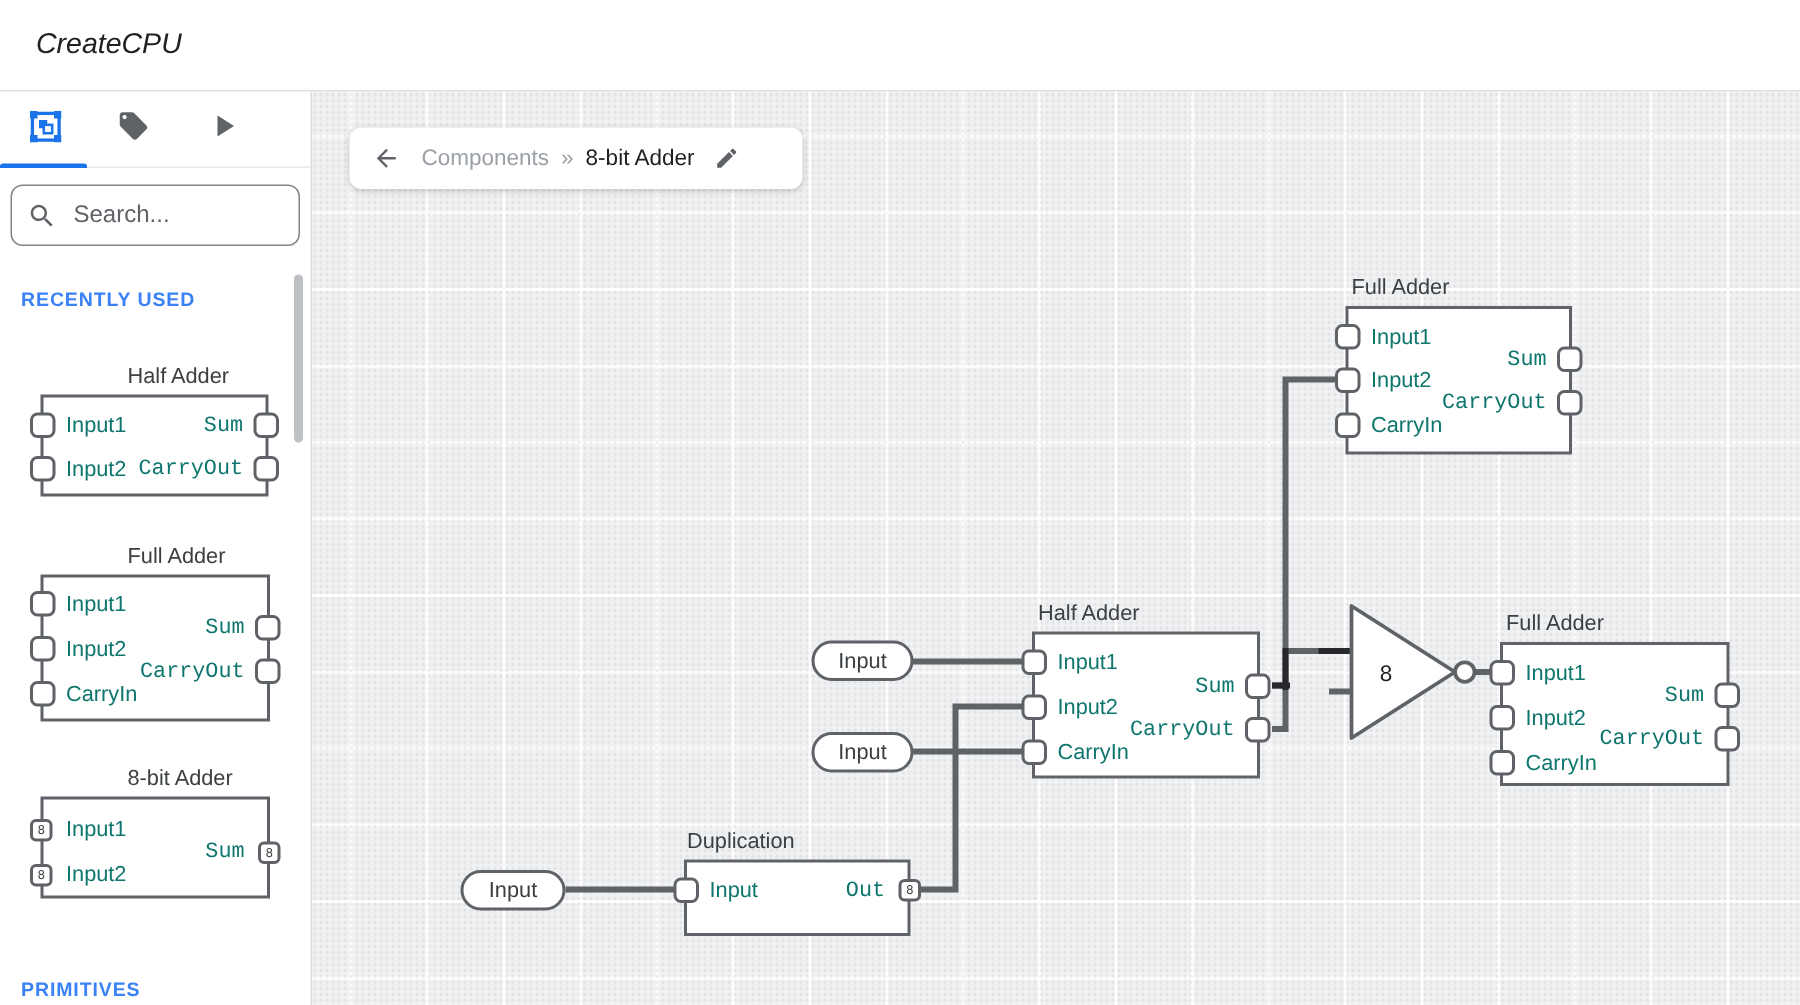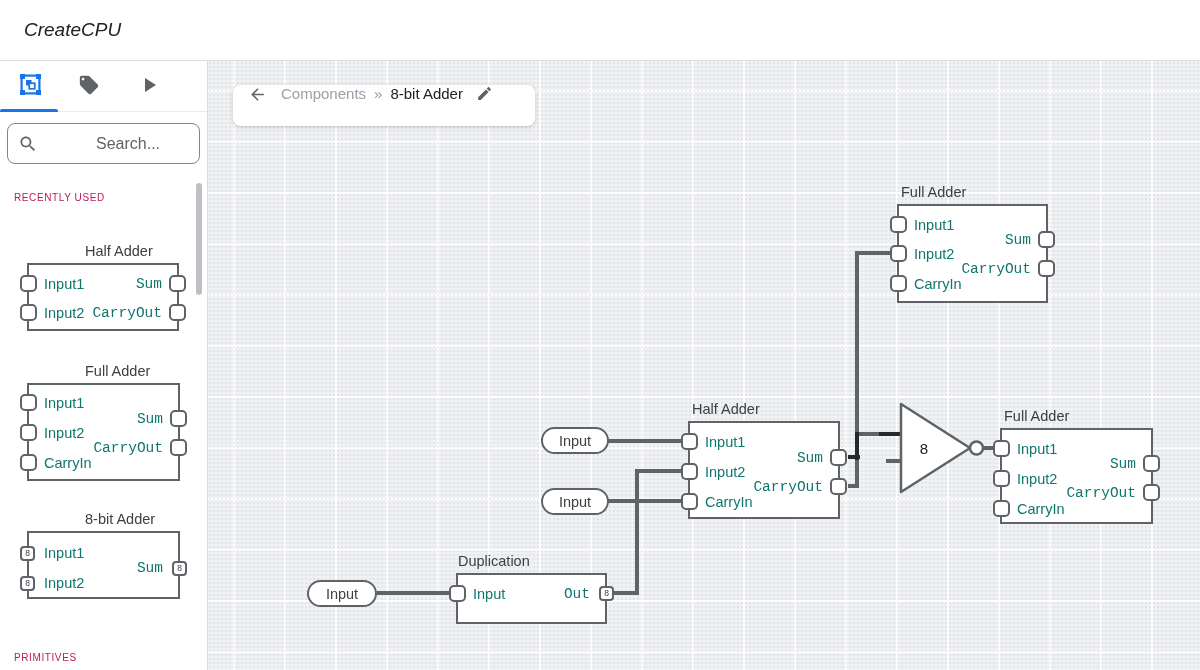--- a/index.html
+++ b/index.html
@@ -11,25 +11,25 @@
     border-bottom:1px solid #dadce0;display:flex;align-items:center;font-style:italic;}
   .app-title{margin-left:24px;font-size:19px;color:#202124;font-weight:500;}
 
   
   .sidebar{position:absolute;left:0;top:61px;width:208px;height:609px;background:#fff;
     border-right:1px solid #dadce0;}
   .tabs{position:absolute;left:0;top:0;width:207px;height:51px;border-bottom:1px solid #e8eaed;}
   .tab{position:absolute;top:0;width:60px;height:51px;display:flex;align-items:center;justify-content:center;cursor:pointer;}
   .tab-underline{position:absolute;left:0;top:48px;width:58px;height:3px;background:#1a73e8;border-radius:2px 2px 0 0;}
   .searchbox{position:absolute;left:7px;top:62px;width:193px;height:41px;border:1.5px solid #80868b;
-    border-radius:8px;background:#fff;display:flex;align-items:center;padding:0 10px;gap:47px;}
+    border-radius:8px;background:#fff;display:flex;align-items:center;padding:0 10px;}
   .searchbox input{border:none;outline:none;flex:1;margin-left:9px;font-size:16px;color:#3c4043;
     font-family:"Liberation Sans",sans-serif;background:transparent;}
   .searchbox input::placeholder{color:#5f6368;opacity:1;}
-  .section-label{position:absolute;left:14px;font-size:10px;color:#be185d;letter-spacing:.6px;}
+  .section-label{position:absolute;left:14px;font-size:13px;color:#3b82f6;letter-spacing:.6px;font-weight:bold;}
   .scroll-thumb{position:absolute;left:196px;top:122px;width:6px;height:112px;background:#bdc1c6;border-radius:3px;}
 
   
   .cnode{position:absolute;background:#fff;border:2px solid #5f6368;}
   .cnode .title{position:absolute;left:0;top:-22px;font-size:14.5px;color:#3c4043;white-space:nowrap;}
   .pv .title{left:56px;}
   .port{position:absolute;width:17px;height:17px;background:#fff;border:2.5px solid #5f6368;
     border-radius:5px;display:flex;align-items:center;justify-content:center;
     font-size:8.5px;color:#3c4043;line-height:1;}
   .port.l{left:-9px;} .port.r{right:-9px;}
@@ -40,21 +40,21 @@
   
   .canvas{position:absolute;left:208px;top:61px;width:992px;height:609px;background:#f0f1f3;
     background-image:
       radial-gradient(circle, rgba(95,99,104,0.09) 1px, transparent 1.3px),
       linear-gradient(to right, rgba(255,255,255,0.9) 2px, transparent 2px),
       linear-gradient(to bottom, rgba(255,255,255,0.9) 2px, transparent 2px);
     background-size:4px 4px,51px 51px,51px 51px;
     background-position:0 0,25px 29px,25px 29px;}
   .wires{position:absolute;left:0;top:0;}
   .breadcrumb{position:absolute;left:25px;top:24px;width:302px;height:41px;background:#fff;border-radius:8px;
-    box-shadow:0 1px 4px rgba(0,0,0,0.18);display:flex;align-items:flex-start;padding:0 15px;}
+    box-shadow:0 1px 4px rgba(0,0,0,0.18);display:flex;align-items:center;padding:0 15px;}
   .crumb-parent{margin-left:14px;font-size:15px;color:#9aa0a6;cursor:pointer;}
   .crumb-sep{margin:0 8px;font-size:15px;color:#9aa0a6;}
   .crumb-current{font-size:15px;color:#202124;font-weight:500;}
   .crumb-edit{margin-left:13px;display:flex;cursor:pointer;}
   .onode{position:absolute;height:27px;background:#fff;border:2.5px solid #5f6368;border-radius:14px;
     display:flex;align-items:center;justify-content:center;font-size:14.5px;color:#3c4043;}
 </style>
 </head>
 <body>
 

